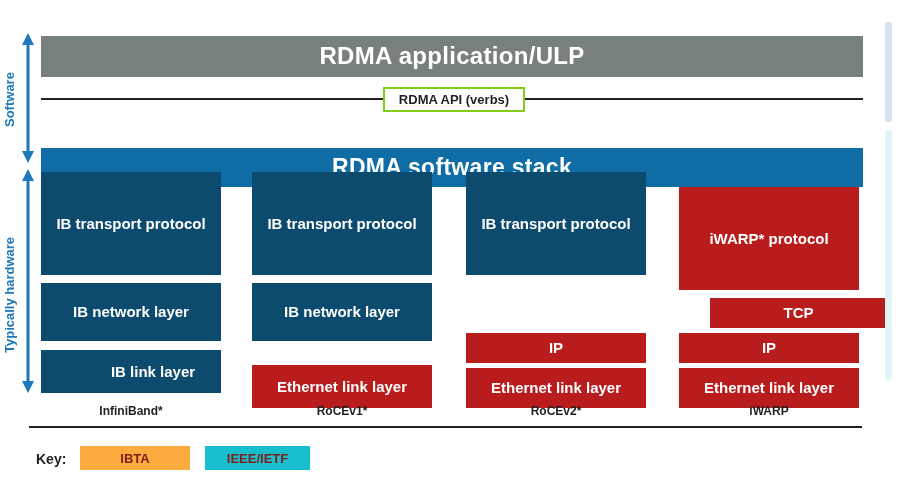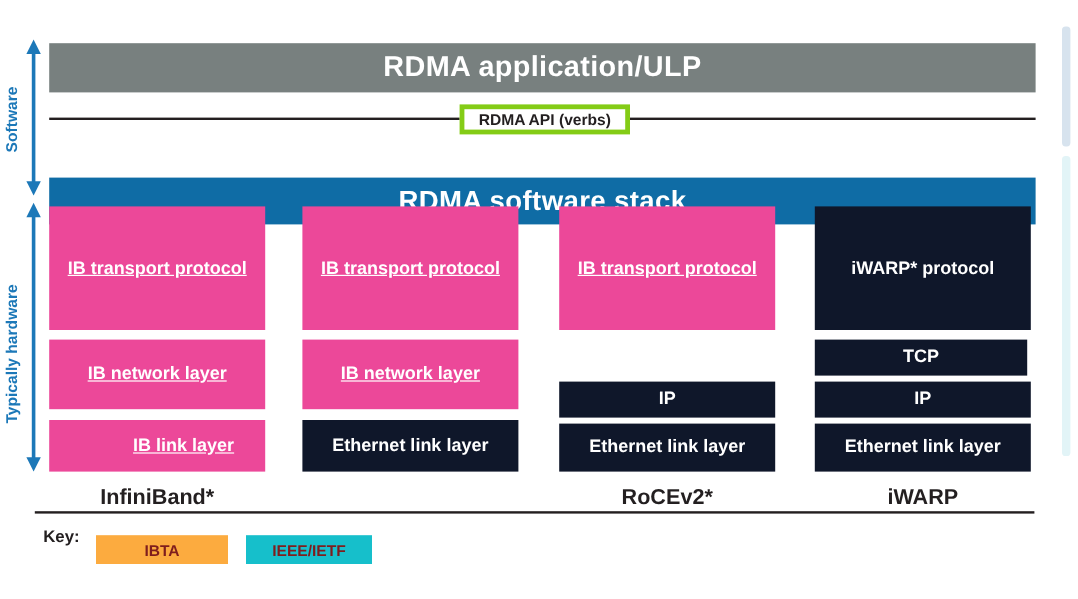--- a/index.html
+++ b/index.html
@@ -44,53 +44,53 @@
   .bar-app{
     background:#78807F;
     font-size:24px;
     letter-spacing:0.3px;
   }
   .bar-stack{
     background:#0F6CA5;
     font-size:23px;
     letter-spacing:0.3px;
   }
-  .orange{background:#ec4899;text-decoration:underline;}
-  .cyan{background:#0f172a;}
+  .orange{background:#0c4a6e;}
+  .cyan{background:#b91c1c;margin-top:15px;}
 
   
   .api-line{
     position:absolute;
     background:#231F20;
   }
   .api-box{
     position:absolute;
     background:#ffffff;
-    border:4px solid #84cc16;
+    border:2px solid #84cc16;
     display:flex;
     align-items:center;
     justify-content:center;
     color:#231F20;
     font-weight:bold;
     font-size:13px;
     box-sizing:border-box;
     white-space:nowrap;
   }
 
   
   .colbox{
     font-size:15px;
   }
 
   
   .col-label{
     position:absolute;
     color:#231F20;
     font-weight:bold;
-    font-size:18px;
+    font-size:12px;
     text-align:center;
     white-space:nowrap;
   }
   .hrule{
     position:absolute;
     background:#231F20;
   }
 
   
   .key-text{
@@ -156,30 +156,31 @@
 
   <div class="bar colbox orange" style="left:252px;top:172px;width:180px;height:103px;">IB transport protocol</div>
   <div class="bar colbox orange" style="left:252px;top:283px;width:180px;height:58px;">IB network layer</div>
   <div class="bar colbox cyan" style="left:252px;top:350px;width:180px;height:43px;">Ethernet link layer</div>
 
   <div class="bar colbox orange" style="left:466px;top:172px;width:180px;height:103px;">IB transport protocol</div>
   <div class="bar colbox cyan" style="left:466px;top:318px;width:180px;height:30px;">IP</div>
   <div class="bar colbox cyan" style="left:466px;top:353px;width:180px;height:40px;">Ethernet link layer</div>
 
   <div class="bar colbox cyan" style="left:679px;top:172px;width:180px;height:103px;">iWARP* protocol</div>
-  <div class="bar colbox cyan" style="left:679px;top:283px;width:177px;height:30px;">TCP</div>
+  <div class="bar colbox cyan" style="left:710px;top:283px;width:177px;height:30px;">TCP</div>
   <div class="bar colbox cyan" style="left:679px;top:318px;width:180px;height:30px;">IP</div>
   <div class="bar colbox cyan" style="left:679px;top:353px;width:180px;height:40px;">Ethernet link layer</div>
 
   <div class="col-label" style="left:41px;top:404px;width:180px;">InfiniBand*</div>
+  <div class="col-label" style="left:252px;top:404px;width:180px;">RoCEv1*</div>
   <div class="col-label" style="left:466px;top:404px;width:180px;">RoCEv2*</div>
   <div class="col-label" style="left:679px;top:404px;width:180px;">iWARP</div>
 
   <div class="hrule" style="left:29px;top:426px;width:833px;height:2px;"></div>
 
-  <div class="key-text" style="left:36px;top:439px;">Key:</div>
+  <div class="key-text" style="left:36px;top:451px;">Key:</div>
   <div class="key-chip" style="left:80px;top:446px;width:110px;height:24px;background:#FCAB3F;">IBTA</div>
   <div class="key-chip" style="left:205px;top:446px;width:105px;height:24px;background:#16BFCB;">IEEE/IETF</div>
 
   <div class="scroll-strip" style="top:22px;height:100px;background:#D7E3EE;"></div>
   <div class="scroll-strip" style="top:130px;height:250px;background:#E2F4F7;"></div>
 
 </div>
 
 </body></html>

